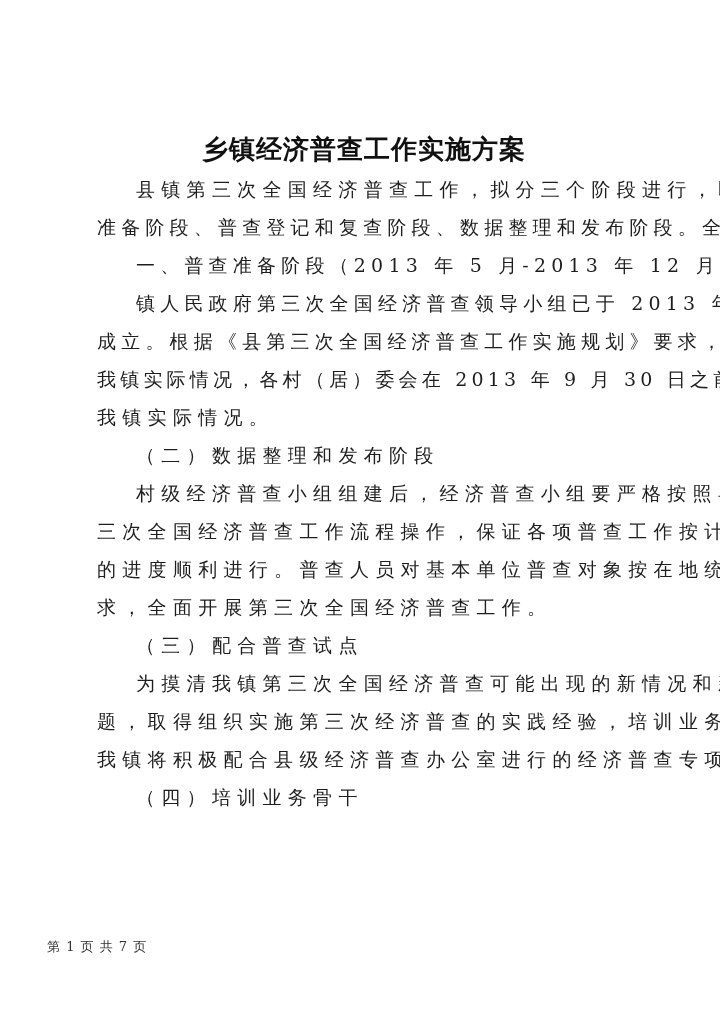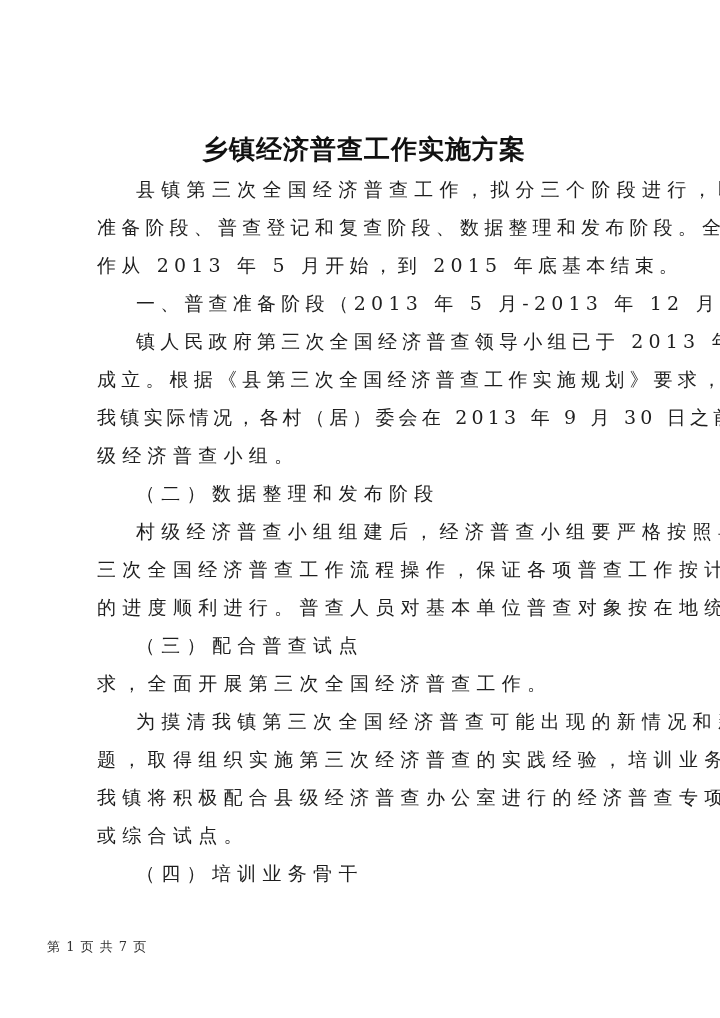--- a/index.html
+++ b/index.html
@@ -67,33 +67,31 @@
   </style>
 </head>
 <body>
 
 <div class="page">
   <h1 class="title">乡镇经济普查工作实施方案</h1>
 
   <div class="body">
     <span class="line indent">县镇第三次全国经济普查工作，拟分三个阶段进行，即普查</span>
     <span class="line tight2">准备阶段、普查登记和复查阶段、数据整理和发布阶段。全部工</span>
-    <span class="line tight2">作从 2013 年 5 月开始，到 2015 年底基本结束。</span>
     <span class="line indent tight2">一、普查准备阶段（2013 年 5 月-2013 年 12 月）</span>
     <span class="line indent tight2">镇人民政府第三次全国经济普查领导小组已于 2013 年 9 月</span>
     <span class="line tight2">成立。根据《县第三次全国经济普查工作实施规划》要求，结合</span>
     <span class="line tight">我镇实际情况，各村（居）委会在 2013 年 9 月 30 日之前组建村</span>
-    <span class="line">级经济普查小组。</span>
+    <span class="line">我镇实际情况。</span>
     <span class="line indent">（二）数据整理和发布阶段</span>
     <span class="line indent">村级经济普查小组组建后，经济普查小组要严格按照县镇第</span>
     <span class="line">三次全国经济普查工作流程操作，保证各项普查工作按计划规定</span>
     <span class="line">的进度顺利进行。普查人员对基本单位普查对象按在地统计的要</span>
+    <span class="line">求，全面开展第三次全国经济普查工作。</span>
     <span class="line indent">（三）配合普查试点</span>
-    <span class="line">求，全面开展第三次全国经济普查工作。</span>
     <span class="line indent">为摸清我镇第三次全国经济普查可能出现的新情况和新问</span>
     <span class="line">题，取得组织实施第三次经济普查的实践经验，培训业务骨干，</span>
     <span class="line">我镇将积极配合县级经济普查办公室进行的经济普查专项试点</span>
-    <span class="line">或综合试点。</span>
     <span class="line indent">（四）培训业务骨干</span>
   </div>
 
   <div class="footer">第 1 页  共 7 页</div>
 </div>
 
 </body></html>

